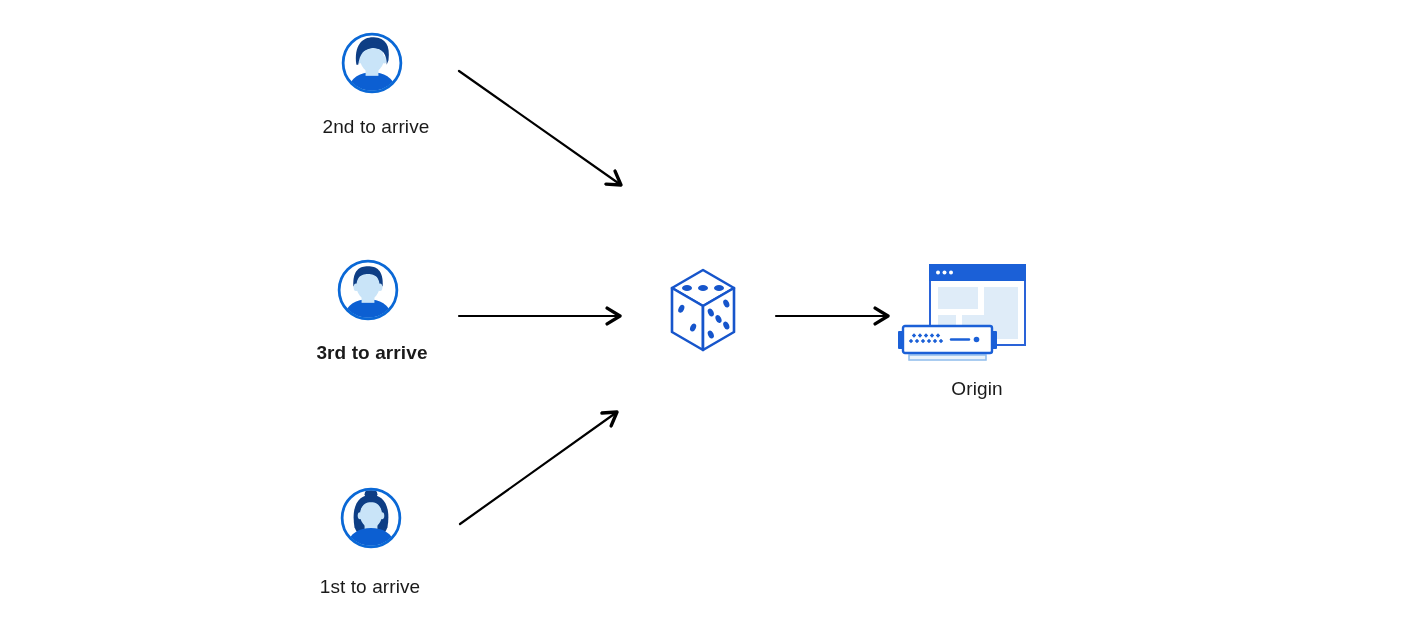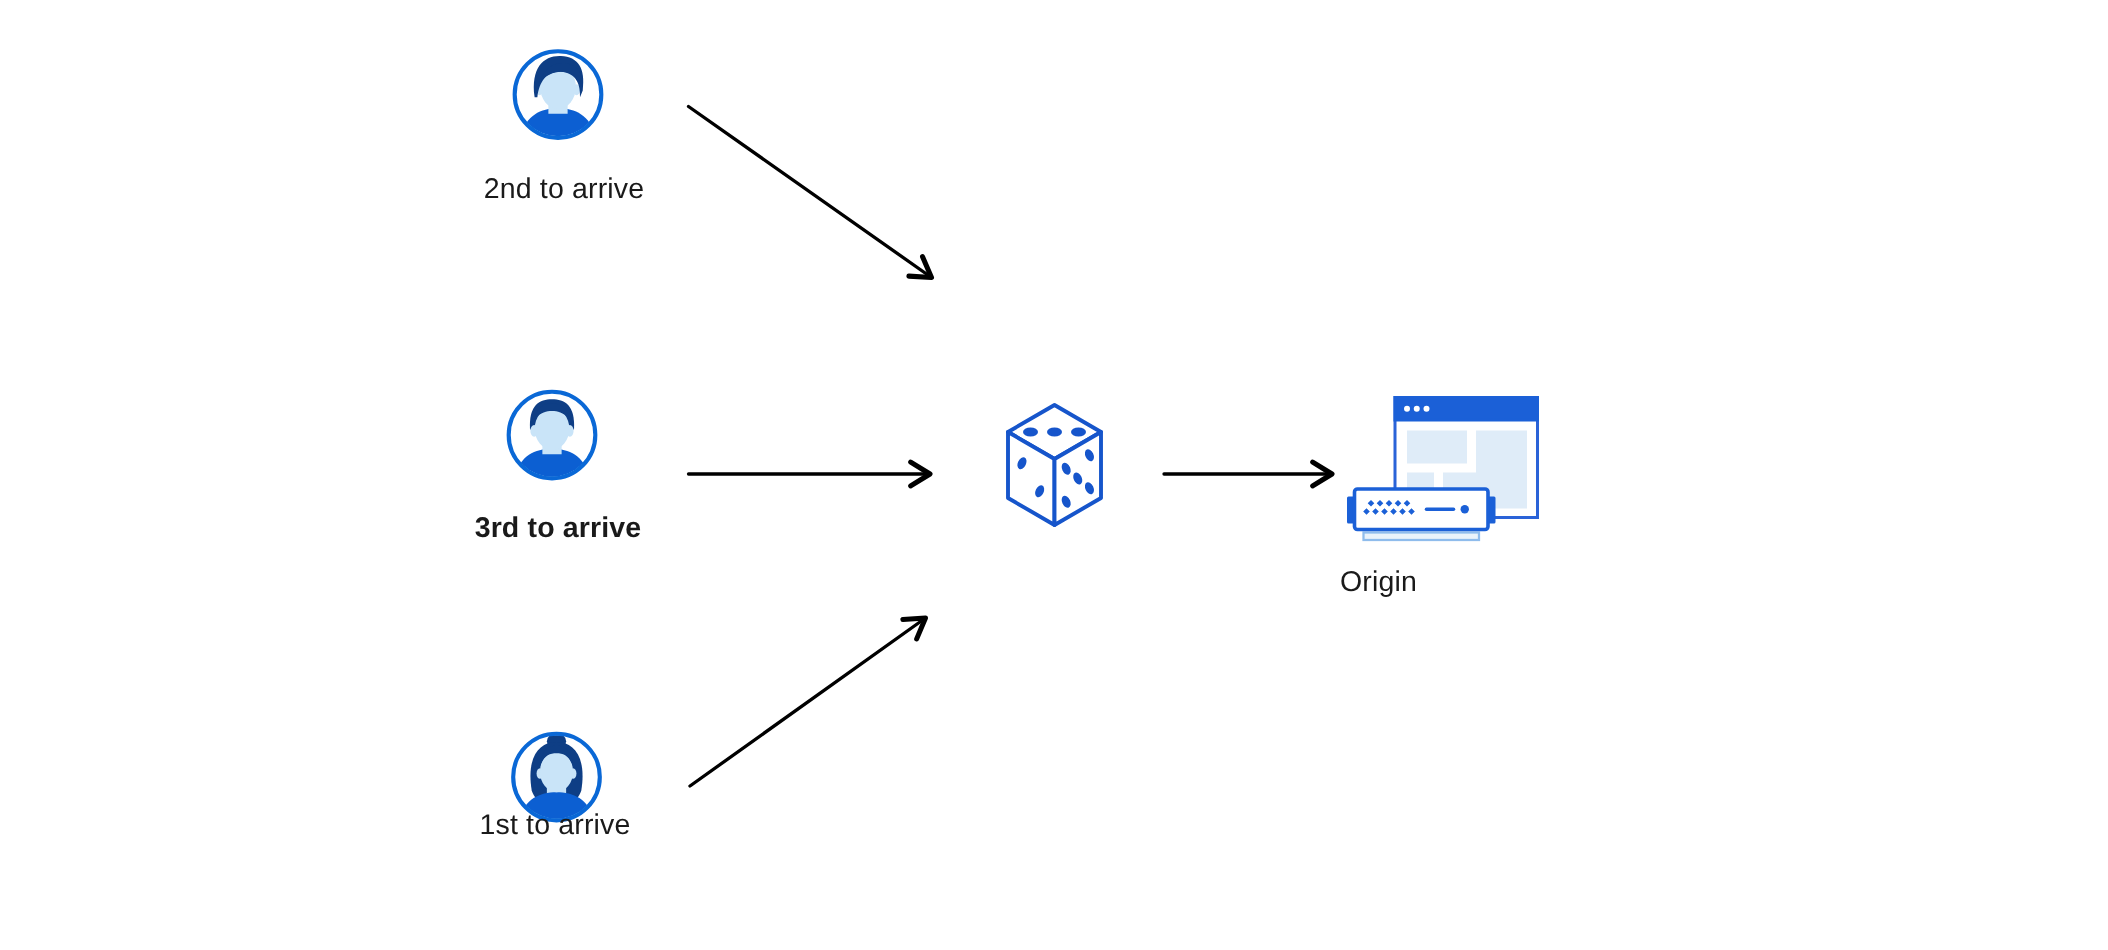--- a/index.html
+++ b/index.html
@@ -92,21 +92,21 @@
       <path d="M18,46 C14,22 23,10.5 36,10.5 C49,10.5 58,22 54,46 C52,51 50,53 47,55 L25,55 C22,53 20,51 18,46 Z" fill="#0e3e85"></path>
       <rect x="29" y="36" width="14" height="14" fill="#c9e4f8"></rect>
       <path d="M7,72 C11,53 22,47 36,47 C50,47 61,53 65,72 Z" fill="#0c5fd2"></path>
       <ellipse cx="24" cy="33.5" rx="2.5" ry="3.8" fill="#c9e4f8"></ellipse>
       <ellipse cx="48" cy="33.5" rx="2.5" ry="3.8" fill="#c9e4f8"></ellipse>
       <ellipse cx="36" cy="32" rx="12" ry="15" fill="#c9e4f8"></ellipse>
       <path d="M24,28 C24.5,16 31,13 36,13 C41,13 47.5,16 48,28 C45,20.5 41,18.8 36,18.8 C31,18.8 27,20.5 24,28 Z" fill="#0e3e85"></path>
     </g>
     <circle cx="36" cy="36" r="31.5" fill="none" stroke="#0a68d6" stroke-width="3"></circle>
   </svg>
-  <div class="node-label" style="left:305px;top:540px;">1st to arrive</div>
+  <div class="node-label" style="left:305px;top:576px;">1st to arrive</div>
 
   <svg class="abs" style="left:668px;top:267px;" width="70" height="86" viewBox="0 0 70 86">
     <g fill="#ffffff" stroke="#1655cb" stroke-width="2.6" stroke-linejoin="round">
       <path d="M35,3 L66,21 L35,39 L4,21 Z"></path>
       <path d="M4,21 L35,39 L35,83 L4,65 Z"></path>
       <path d="M66,21 L35,39 L35,83 L66,65 Z"></path>
     </g>
     <g fill="#1655cb">
 
       <ellipse cx="19" cy="21" rx="5" ry="3"></ellipse>
@@ -146,15 +146,15 @@
       <rect x="11" y="30" width="77" height="5" fill="#eaf3fb" stroke="#8fbcec" stroke-width="1.5"></rect>
       <rect x="5" y="1" width="89" height="27" rx="2" fill="#ffffff" stroke="#1b60d7" stroke-width="2.4"></rect>
       <g fill="#1b60d7">
         <path d="M16,8.3 l2.2,2.2 l-2.2,2.2 l-2.2,-2.2 Z M22,8.3 l2.2,2.2 l-2.2,2.2 l-2.2,-2.2 Z M28,8.3 l2.2,2.2 l-2.2,2.2 l-2.2,-2.2 Z M34,8.3 l2.2,2.2 l-2.2,2.2 l-2.2,-2.2 Z M40,8.3 l2.2,2.2 l-2.2,2.2 l-2.2,-2.2 Z"></path>
         <path d="M13,13.8 l2.2,2.2 l-2.2,2.2 l-2.2,-2.2 Z M19,13.8 l2.2,2.2 l-2.2,2.2 l-2.2,-2.2 Z M25,13.8 l2.2,2.2 l-2.2,2.2 l-2.2,-2.2 Z M31,13.8 l2.2,2.2 l-2.2,2.2 l-2.2,-2.2 Z M37,13.8 l2.2,2.2 l-2.2,2.2 l-2.2,-2.2 Z M43,13.8 l2.2,2.2 l-2.2,2.2 l-2.2,-2.2 Z"></path>
       </g>
       <line x1="53" y1="14.5" x2="71" y2="14.5" stroke="#1b60d7" stroke-width="2.4" stroke-linecap="round"></line>
       <circle cx="78.5" cy="14.5" r="2.8" fill="#1b60d7"></circle>
     </g>
   </svg>
-  <div class="node-label" style="left:854px;top:378px;">Origin</div>
+  <div class="node-label" style="left:912px;top:378px;">Origin</div>
 
 </div>
 
 </body></html>

